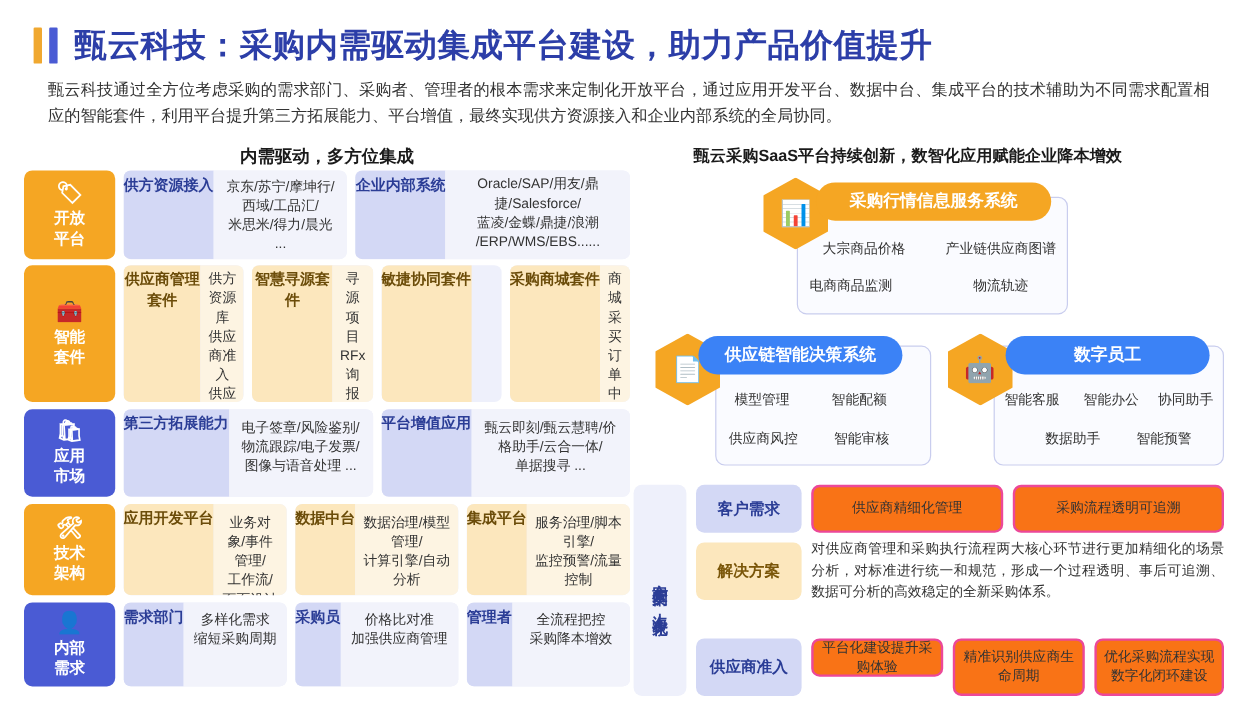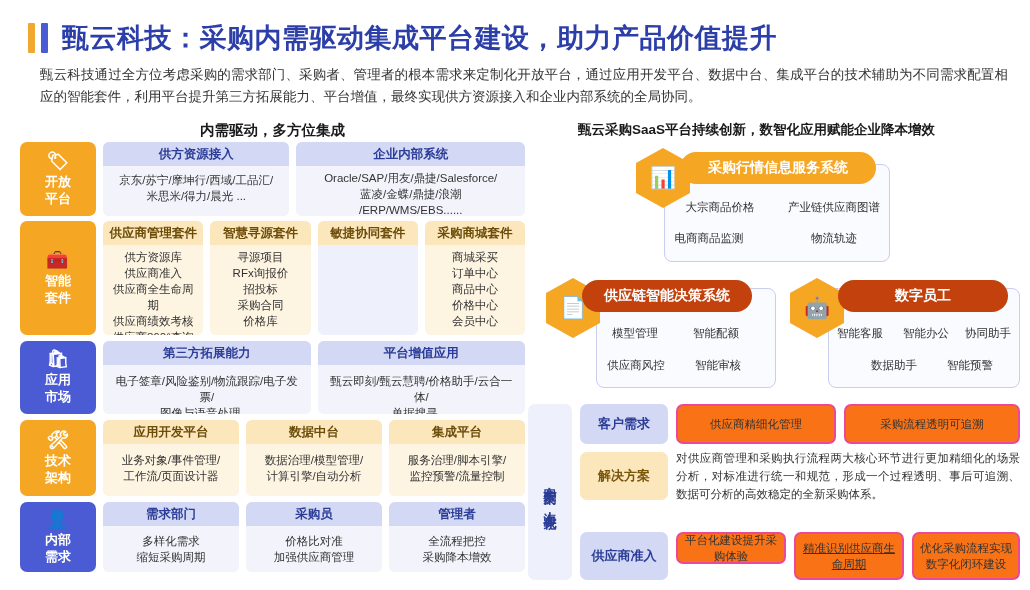--- a/index.html
+++ b/index.html
@@ -26,21 +26,21 @@
   
   .left { position:absolute; left:20px; top:142px; width:505px; height:440px; }
   .row { position:absolute; left:0; width:505px; display:flex; }
   .tag {
     width:76px; border-radius:7px; color:#fff;
     display:flex; flex-direction:column; align-items:center; justify-content:center;
     font-size:13px; font-weight:bold; line-height:17px; margin-right:7px; flex:none;
   }
   .tag .ic { font-size:18px; margin-bottom:3px; line-height:18px; }
   .rowbody { flex:1; display:flex; gap:7px; }
-  .card { background:#eef0fb; border-radius:6px; display:flex; flex-direction:column; overflow:hidden; }
+  .card { background:#eef0fb; border-radius:6px; display:flex; flex-direction:row; overflow:hidden; }
   .card .ch { text-align:center; font-size:12.5px; font-weight:bold; color:#2b3d96; padding:4px 0 3px; }
   .card .ch.blue { background:#d3d8f5; }
   .card .ch.yellow { background:#fce7bd; color:#6b4c09; }
   .card .cb { flex:1; background:#f2f3fb; font-size:11.5px; line-height:16px; color:#333; padding:4px 6px; text-align:center; }
   .card .cb.y { background:#fdf4e2; }
 
   
   .right { position:absolute; left:528px; top:136px; width:495px; height:448px; }
   .hexwrap { position:absolute; width:54px; height:60px; }
   .hex {
@@ -48,21 +48,21 @@
     background:#f5a623;
     clip-path:polygon(50% 0%, 100% 25%, 100% 75%, 50% 100%, 0% 75%, 0% 25%);
     display:flex; align-items:center; justify-content:center;
     color:#fff; font-size:21px;
   }
   .rbox { position:absolute; border:1px solid #c9cdee; border-radius:8px; background:#fafbff; }
   .rtitle {
     position:absolute; border-radius:19px; color:#fff; font-size:14px; font-weight:bold;
     display:flex; align-items:center; justify-content:center; text-align:center;
   }
-  .rtitle.blue { background:#c2410c; }
+  .rtitle.blue { background:#3b82f6; }
   .rtitle.yellow { background:#f5a623; }
   .ritem { position:absolute; font-size:11.5px; color:#333; text-align:center; }
 
   
   .casebar {
     position:absolute; border-radius:7px; background:#eef0fb; color:#2b3d96;
     font-size:13px; font-weight:bold; display:flex; align-items:center; justify-content:center;
     text-align:center; line-height:17px; padding:0 6px;
   }
   .caselbl {
@@ -257,15 +257,15 @@
 
   <div class="caselbl" style="left:52px; top:268px; width:88px; height:40px;">客户需求</div>
   <div class="casecell" style="left:148px; top:268px; width:160px; height:40px;">供应商精细化管理</div>
   <div class="casecell" style="left:316px; top:268px; width:176px; height:40px;">采购流程透明可追溯</div>
 
   <div class="caselbl y" style="left:52px; top:316px; width:88px; height:48px;">解决方案</div>
   <div class="casetext" style="left:148px; top:313px; width:344px;">对供应商管理和采购执行流程两大核心环节进行更加精细化的场景分析，对标准进行统一和规范，形成一个过程透明、事后可追溯、数据可分析的高效稳定的全新采购体系。</div>
 
   <div class="caselbl" style="left:52px; top:396px; width:88px; height:48px;">供应商准入</div>
   <div class="casecell" style="left:148px; top:396px; width:110px; height:32px;">平台化建设提升采购体验</div>
-  <div class="casecell" style="left:266px; top:396px; width:110px; height:48px;text-decoration:underline;">精准识别供应商生命周期</div>
+  <div class="casecell" style="left:266px; top:396px; width:110px; height:48px;">精准识别供应商生命周期</div>
   <div class="casecell" style="left:384px; top:396px; width:108px; height:48px;">优化采购流程实现数字化闭环建设</div>
 </div>
 
 </body></html>

